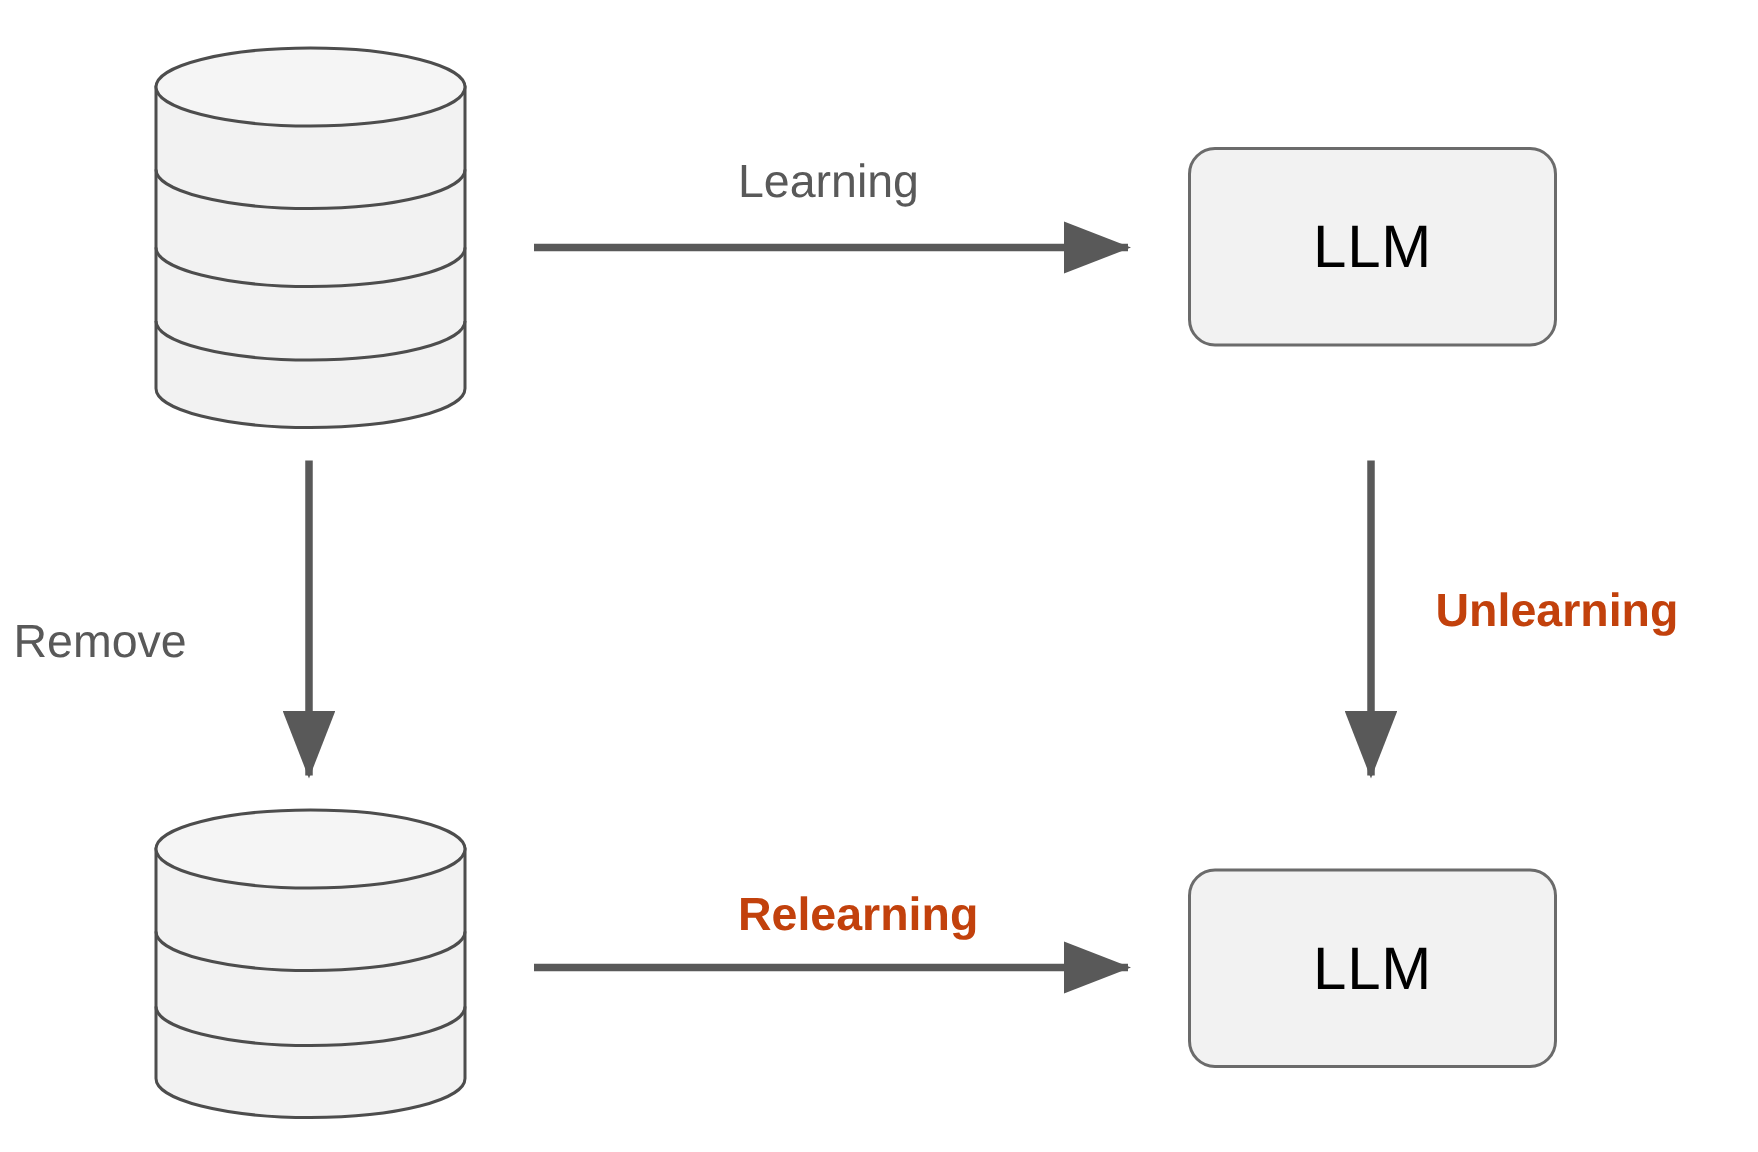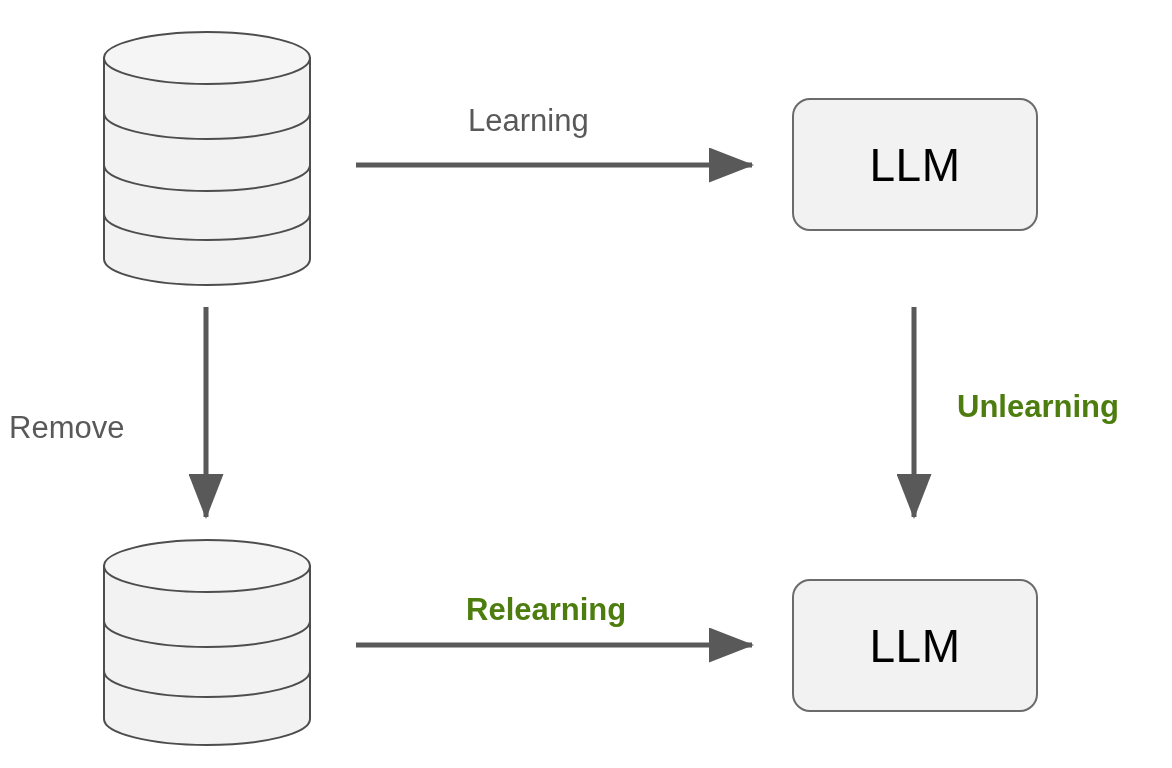--- a/index.html
+++ b/index.html
@@ -21,47 +21,47 @@
     width: 1172px;
     height: 768px;
   }
   .node-label {
     position: absolute;
     display: flex;
     align-items: center;
     justify-content: center;
     font-family: "Liberation Sans", sans-serif;
     color: #000000;
-    font-size: 46px;
+    font-size: 40px;
     font-weight: 400;
     letter-spacing: 0.5px;
     line-height: 1;
     pointer-events: none;
     border-radius: 15px;
   }
   .edge-label {
     position: absolute;
     font-family: "Liberation Sans", sans-serif;
     line-height: 1;
     white-space: nowrap;
   }
   .edge-label.gray {
     color: #595959;
     font-size: 31px;
     font-weight: 400;
   }
   .edge-label.red {
-    color: #4d7c0f;
+    color: #c2410c;
     font-size: 31px;
     font-weight: 700;
   }
-  #label-learning   { left: 468px; top: 105px; text-align: center; }
+  #label-learning   { left: 492px; top: 105px; text-align: center; }
   #label-remove     { left: 9px;   top: 412px; }
   #label-unlearning { left: 957px; top: 391px; }
-  #label-relearning { left: 466px; top: 594px; }
+  #label-relearning { left: 492px; top: 594px; }
   #llm-text-top    { left: 793px; top: 99px;  width: 244px; height: 131px; }
   #llm-text-bottom { left: 793px; top: 580px; width: 244px; height: 131px; }
 </style>
 </head>
 <body>
 
 <svg id="diagram-canvas" viewBox="0 0 1172 768" width="1172" height="768">
 
   <defs>
     <marker id="arrowhead-gray" markerWidth="9" markerHeight="7" refX="8.6" refY="3.5" orient="auto" markerUnits="strokeWidth">

